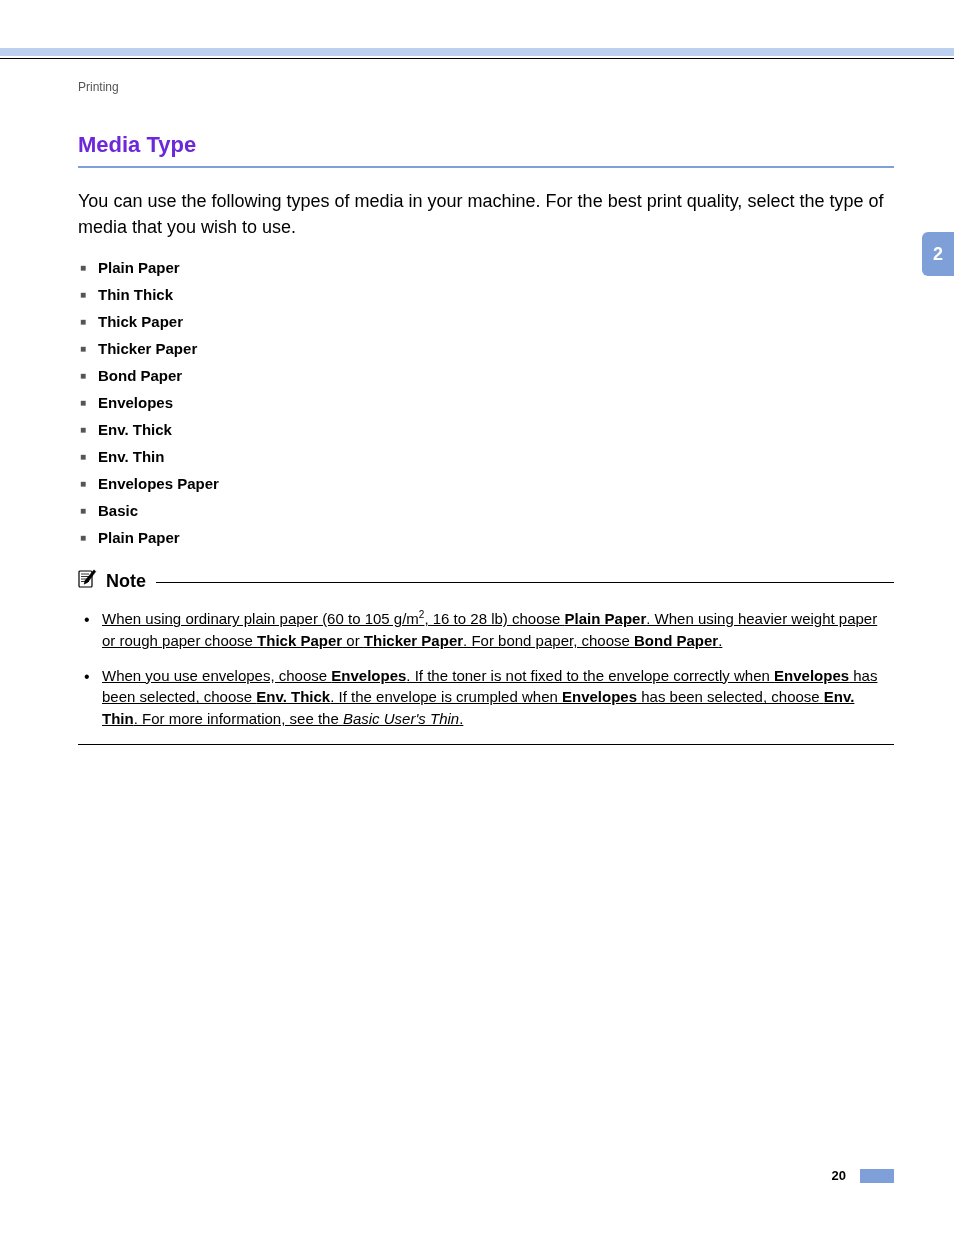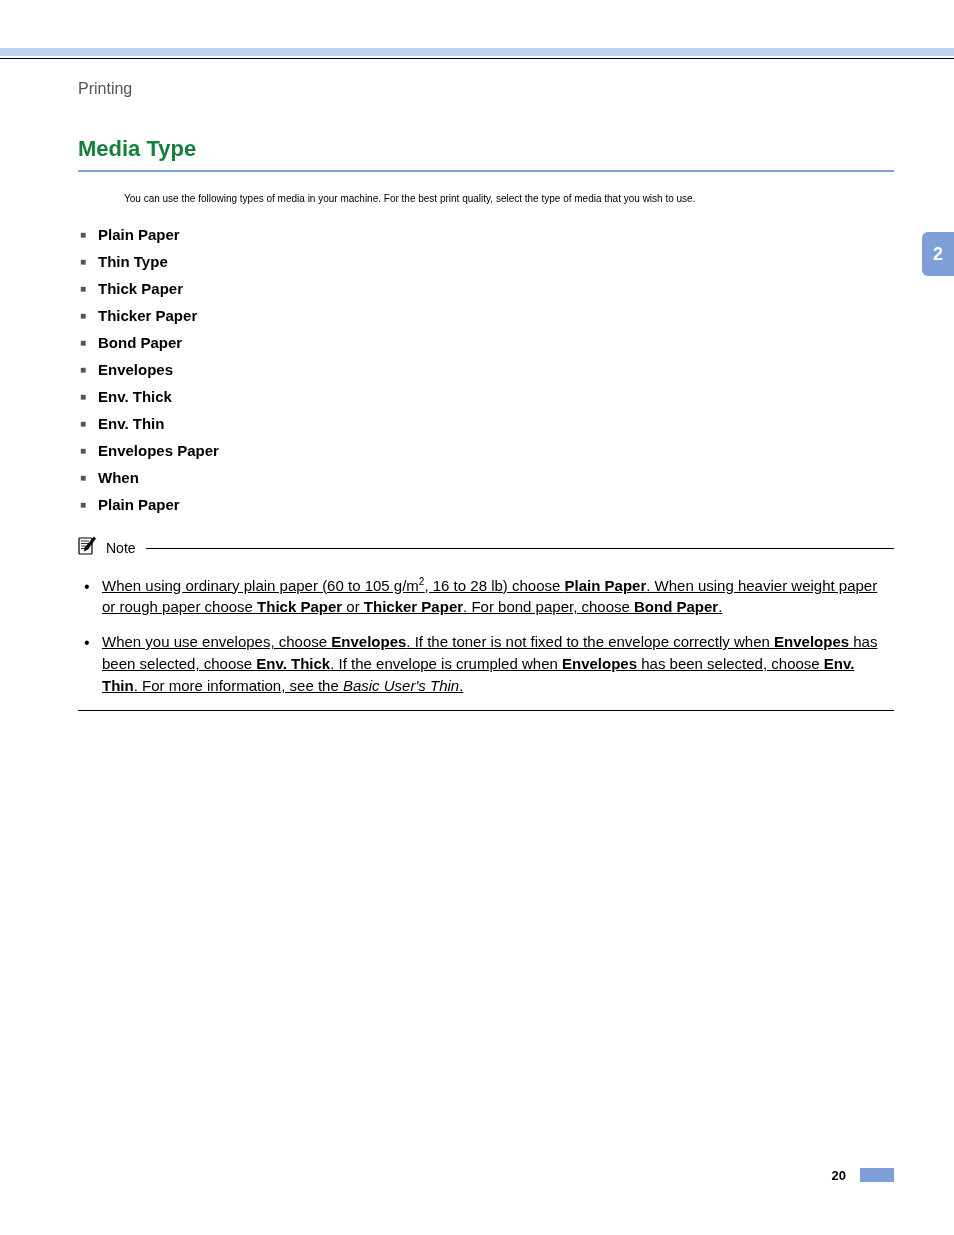--- a/index.html
+++ b/index.html
@@ -27,42 +27,41 @@
     height: 1px;
     background: #000;
   }
   .content {
     position: absolute;
     top: 80px;
     left: 78px;
     right: 60px;
   }
   .section-label {
-    font-size: 16px;
+    font-size: 12px;
     color: #555;
     margin-bottom: 38px;
   }
   .heading-wrap { margin-bottom: 20px; }
   .heading {
     font-size: 22px;
     font-weight: bold;
-    color: #15803d;
+    color: #6d28d9;
     padding-bottom: 6px;
   }
   .heading-rule {
     height: 2px;
     background: #7f9fd8;
     width: 100%;
     margin-top: 2px;
   }
   .intro {
-    font-size: 10px;
+    font-size: 18px;
     line-height: 1.45;
     margin-bottom: 14px;
-    margin-left: 46px;
   }
   .media-list {
     list-style: none;
     margin-bottom: 18px;
   }
   .media-list li {
     font-size: 15px;
     font-weight: bold;
     padding: 5px 0;
     position: relative;
@@ -78,22 +77,22 @@
   }
   .note-header {
     display: flex;
     align-items: center;
     margin-bottom: 10px;
   }
   .note-icon {
     flex: 0 0 auto;
   }
   .note-title {
-    font-size: 14px;
-    font-weight: normal;
+    font-size: 18px;
+    font-weight: bold;
     margin: 0 10px 0 6px;
   }
   .note-line {
     flex: 1;
     height: 1px;
     background: #000;
     position: relative;
     top: 1px;
   }
   .note-list {
@@ -134,21 +133,21 @@
     align-items: center;
     justify-content: center;
     border-top-left-radius: 6px;
     border-bottom-left-radius: 6px;
   }
   .footer {
     position: absolute;
     bottom: 52px;
     right: 60px;
     display: flex;
-    align-items: flex-start;
+    align-items: flex-end;
   }
   .page-num {
     font-size: 13px;
     font-weight: bold;
     margin-right: 14px;
   }
   .footer-block {
     width: 34px;
     height: 14px;
     background: #7f9fd8;
@@ -165,29 +164,29 @@
 
   <div class="heading-wrap">
     <div class="heading">Media Type</div>
     <div class="heading-rule"></div>
   </div>
 
   <p class="intro">You can use the following types of media in your machine. For the best print quality, select the type of media that you wish to use.</p>
 
   <ul class="media-list" id="media-list">
       <li>Plain Paper</li>
-      <li>Thin Type</li>
+      <li>Thin Thick</li>
       <li>Thick Paper</li>
       <li>Thicker Paper</li>
       <li>Bond Paper</li>
       <li>Envelopes</li>
       <li>Env. Thick</li>
       <li>Env. Thin</li>
       <li>Envelopes Paper</li>
-      <li>When</li>
+      <li>Basic</li>
       <li>Plain Paper</li>
     </ul>
 
   <div class="note-header">
     <span class="note-icon">
       <svg width="22" height="20" viewBox="0 0 22 20">
         <rect x="1" y="2" width="13" height="16" rx="1" fill="none" stroke="#000" stroke-width="1.2"></rect>
         <line x1="3" y1="5" x2="11" y2="5" stroke="#000" stroke-width="0.8"></line>
         <line x1="3" y1="7.5" x2="11" y2="7.5" stroke="#000" stroke-width="0.8"></line>
         <line x1="3" y1="10" x2="11" y2="10" stroke="#000" stroke-width="0.8"></line>

